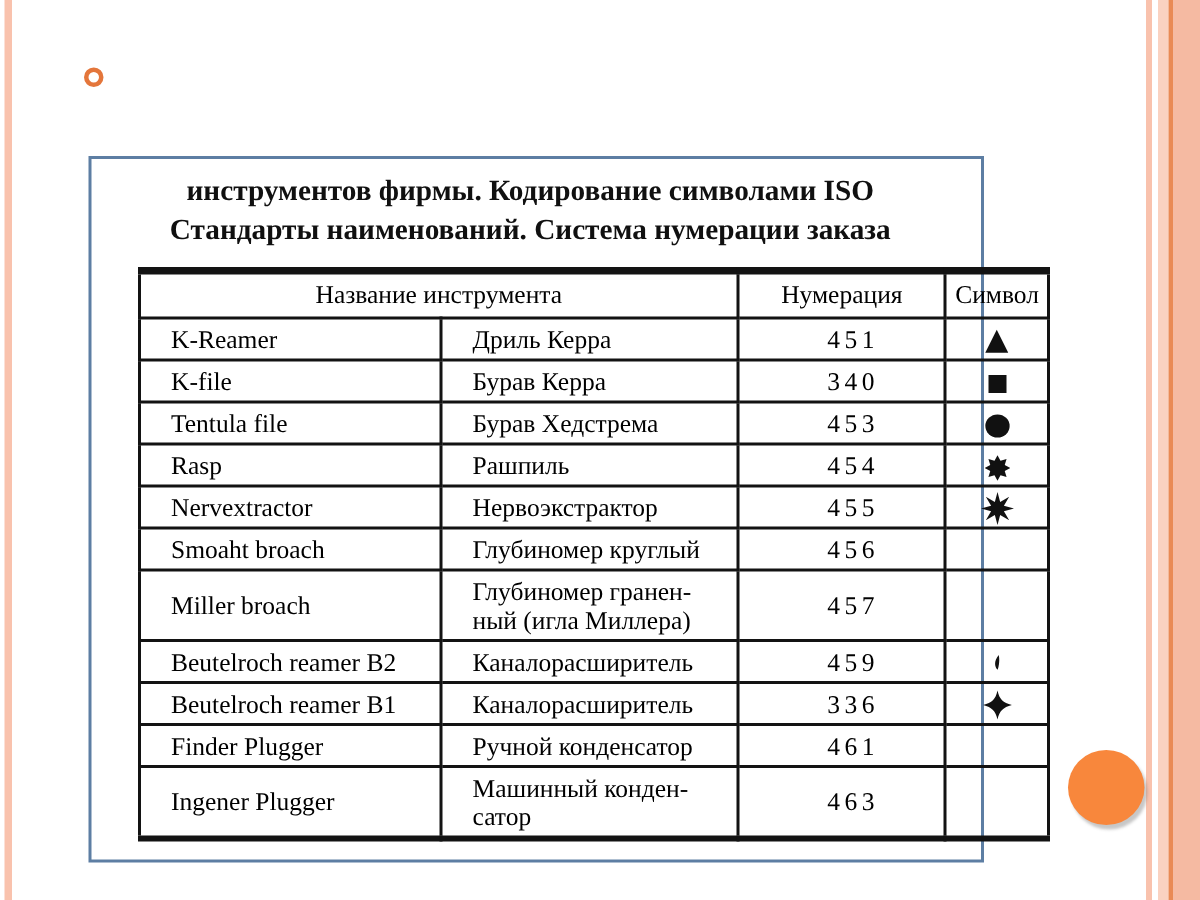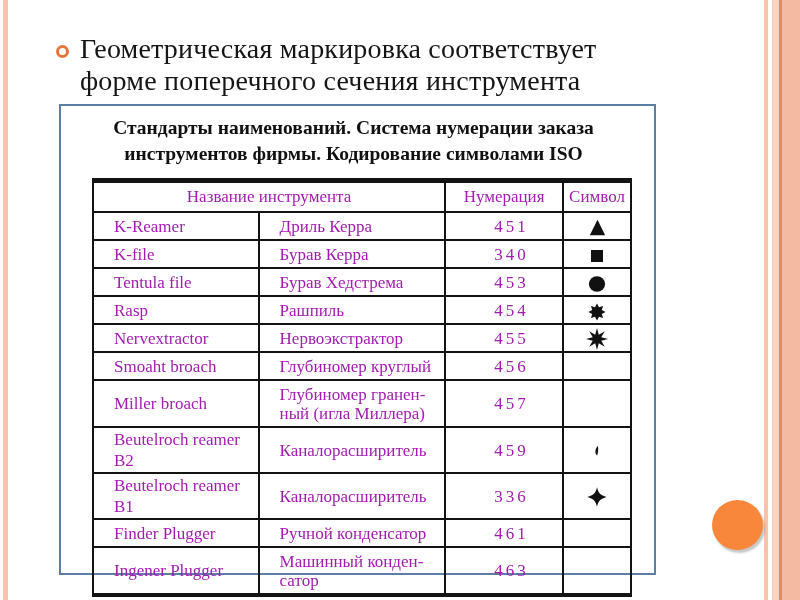--- a/index.html
+++ b/index.html
@@ -23,21 +23,21 @@
          letter-spacing:.2px;}
 
   
   .frame{position:absolute;left:59px;top:104px;width:593px;height:467px;border:2px solid var(--frame_blue);
          background:#fff;}
   .caption{margin:9px 26px 0 18px;text-align:center;font-weight:bold;font-size:19.5px;line-height:26px;
            color:#101010;}
 
   
   .tbl-wrap{position:absolute;left:31px;top:72px;}
-  table{border-collapse:collapse;width:540px;color:#a21caf;font-size:17px;
+  table{border-collapse:collapse;width:608px;color:#000000;font-size:17px;
         border:2px solid #131313;border-top:5px solid #131313;border-bottom:4px solid #131313;}
   th,td{border:2px solid #131313;padding:1px 5px;font-weight:normal;}
   th{height:26px;font-size:17px;text-align:center;}
   td.en{width:172px;text-align:left;}
   td.ru{width:169px;text-align:left;border-radius:12px;}
   td.num{width:110px;text-align:center;letter-spacing:3px;}
   td.sym{width:54px;text-align:center;padding:0;}
   td{height:24px;line-height:21px;padding-left:20px;}
   tr.tall td{height:42px;}
   tr.tall td.ru{white-space:pre-line;line-height:19px;padding-top:2px;}
@@ -49,29 +49,25 @@
 <div class="slide">
 
   <div class="stripe stripe-left"></div>
   <div class="stripe stripe-r1"></div>
   <div class="stripe stripe-band1"></div>
   <div class="stripe stripe-line"></div>
   <div class="stripe stripe-band2"></div>
   <div class="decor-circle"></div>
 
   <span class="bullet"></span>
-  <div class="title">
-    <div>Геометрическая маркировка соответствует</div>
-    <div>форме поперечного сечения инструмента</div>
-  </div>
 
   <div class="frame">
     <div class="caption">
+      <div>инструментов фирмы. Кодирование символами ISO</div>
       <div>Стандарты наименований. Система нумерации заказа</div>
-      <div>инструментов фирмы. Кодирование символами ISO</div>
     </div>
 
     <div class="tbl-wrap">
       <table>
         <thead>
           <tr>
             <th colspan="2">Название инструмента</th>
             <th>Нумерация</th>
             <th>Символ</th>
           </tr>

